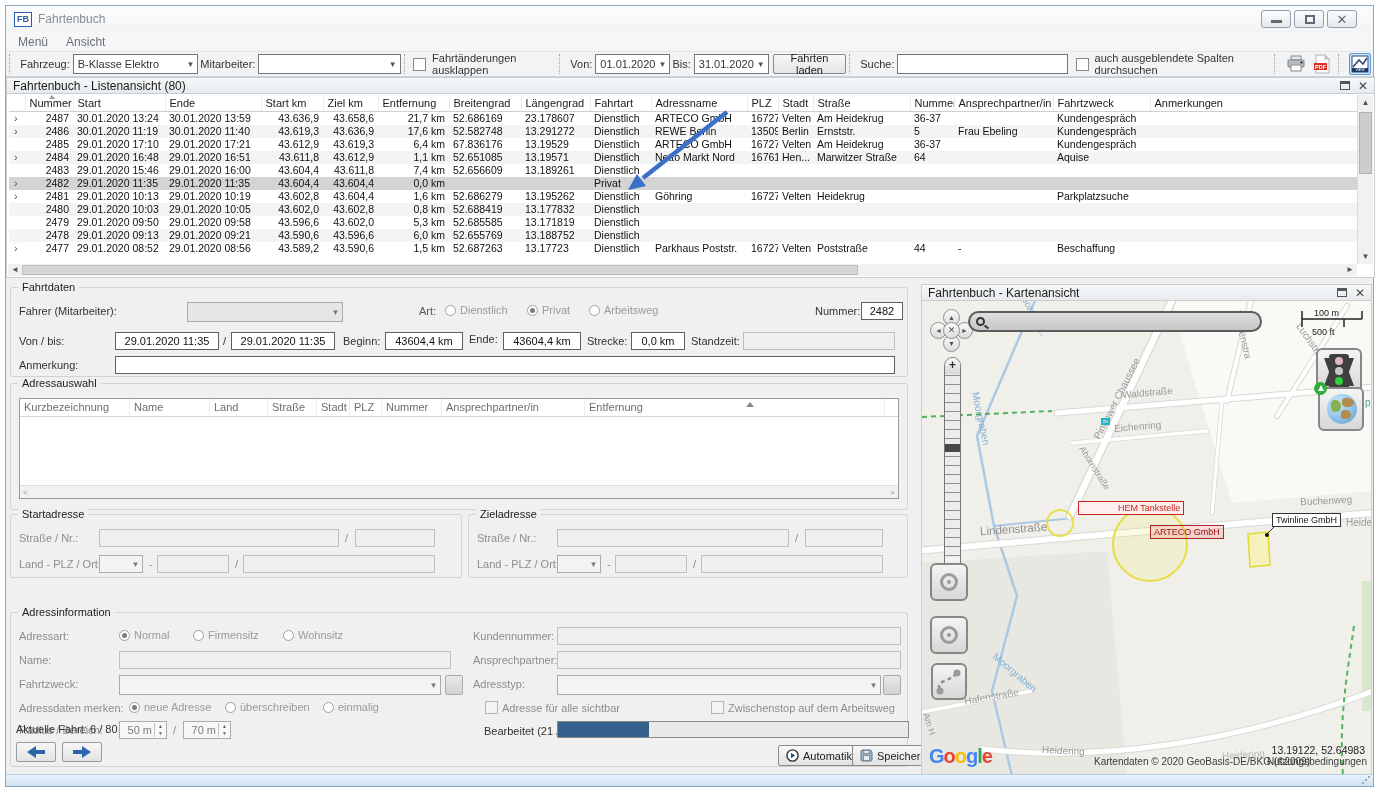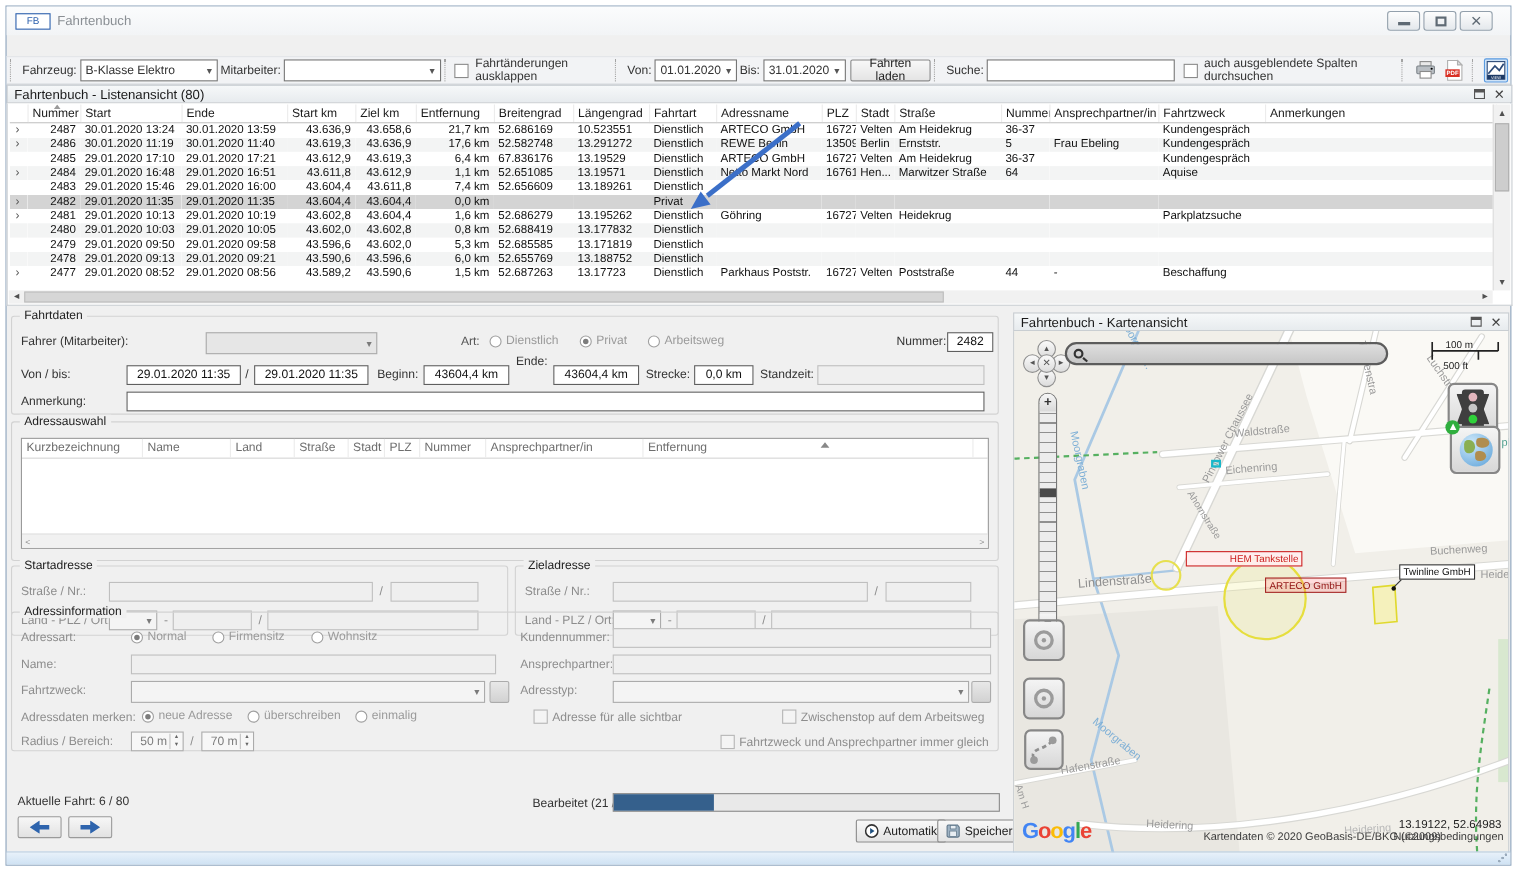--- a/index.html
+++ b/index.html
@@ -4,22 +4,22 @@
 <style>
   * { box-sizing: border-box; margin:0; padding:0; }
   html,body { width:1379px; height:792px; overflow:hidden; background:#fff;
     font-family:"Liberation Sans","DejaVu Sans",sans-serif; }
   .window { position:absolute; left:5px; top:5px; width:1369px; height:782px;
     border:1px solid #8ea6bf; background:#f0f0f0; }
 
   
   .titlebar { position:absolute; left:0; top:0; right:0; height:26px;
     background:linear-gradient(#fbfcfd,#f2f4f6); display:flex; align-items:center; }
-  .app-icon { width:32px; height:15px; margin-left:8px; border:1px solid #2b5fac;
-    background:#fff; color:#2b5fac; font-size:9px; font-weight:normal; text-align:center;
+  .app-icon { width:18px; height:15px; margin-left:8px; border:1px solid #2b5fac;
+    background:#fff; color:#2b5fac; font-size:9px; font-weight:bold; text-align:center;
     line-height:13px; }
   .titlebar .title { margin-left:6px; font-size:12px; color:#8a8f94; }
   .winbtns { margin-left:auto; margin-right:16px; display:flex; gap:3px; }
   .winbtn { width:30px; height:18px; border:1px solid #93a0ac; border-radius:3px;
     background:linear-gradient(#fdfdfd,#e4e8ec); position:relative; }
   .winbtn .glyph-min { position:absolute; left:9px; bottom:4px; width:11px; height:3px; background:#5f6a74; }
   .winbtn .glyph-max { position:absolute; left:10px; top:4px; width:10px; height:9px; border:2px solid #5f6a74; }
   .winbtn .glyph-close { position:absolute; width:100%; text-align:center; top:0px; font-size:13px; color:#5f6a74; font-weight:bold; line-height:17px;}
 
   
@@ -207,20 +207,24 @@
         </div>
       <div class="winbtn">
           <div class="glyph-max"></div>
         </div>
       <div class="winbtn">
           <div class="glyph-close">✕</div>
         </div>
     </div>
   </div>
 
+  <div class="menubar">
+    <span>Menü</span>
+    <span>Ansicht</span>
+  </div>
 
   <div class="toolbar">
     <div class="grip"></div>
     <span class="tlabel">Fahrzeug:</span>
     <div class="combo" style="width:148px">
       <span>B-Klasse Elektro</span>
         <span class="arr">▼</span>
     </div>
     <span class="tlabel">Mitarbeiter:</span>
     <div class="combo" style="width:168px">
@@ -330,21 +334,21 @@
       <tbody id="trip-tbody">
           <tr>
             <td class="exp">›</td>
             <td class="r">2487</td>
             <td>30.01.2020 13:24</td>
             <td>30.01.2020 13:59</td>
             <td class="r">43.636,9</td>
             <td class="r">43.658,6</td>
             <td class="r">21,7 km</td>
             <td>52.686169</td>
-            <td>10.523551</td>
+            <td>23.178607</td>
             <td>Dienstlich</td>
             <td>ARTECO GmbH</td>
             <td>16727</td>
             <td>Velten</td>
             <td>Am Heidekrug</td>
             <td>36-37</td>
             <td></td>
             <td>Kundengespräch</td>
             <td></td>
           </tr>
@@ -583,21 +587,21 @@
       </div>
     <span class="flabel" style="left:804px; top:17px;text-align:center;">Nummer:</span>
     <input class="tb" style="left: 850px; top: 14px; width: 42px;" readonly="" value="2482">
 
     <span class="flabel" style="left:8px; top:47px;">Von / bis:</span>
     <input class="tb" style="left: 104px; top: 44px; width: 104px;" readonly="" value="29.01.2020 11:35">
     <span class="flabel" style="left:212px; top:47px;">/</span>
     <input class="tb" style="left: 220px; top: 44px; width: 104px;" readonly="" value="29.01.2020 11:35">
     <span class="flabel" style="left:332px; top:47px;">Beginn:</span>
     <input class="tb" style="left: 374px; top: 44px; width: 78px;" readonly="" value="43604,4 km">
-    <span class="flabel" style="left:458px; top:35px;">Ende:</span>
+    <span class="flabel" style="left:458px; top:45px;">Ende:</span>
     <input class="tb" style="left: 492px; top: 44px; width: 78px;" readonly="" value="43604,4 km">
     <span class="flabel" style="left:576px; top:47px;">Strecke:</span>
     <input class="tb" style="left: 620px; top: 44px; width: 54px;" readonly="" value="0,0 km">
     <span class="flabel" style="left:680px; top:47px;">Standzeit:</span>
     <input class="tb dis" style="left: 732px; top: 44px; width: 152px;" readonly="" value="">
 
     <span class="flabel" style="left:8px; top:71px;">Anmerkung:</span>
     <input class="tb" style="left: 104px; top: 68px; width: 780px; text-align: left;" value="">
   </div>
 
@@ -648,21 +652,21 @@
     <span class="flabel dis" style="left:8px; top:43px;">Land - PLZ / Ort:</span>
     <div class="fcombo white" style="left:88px; top:40px; width:44px; height:18px;">
         <span class="arr">▼</span>
       </div>
     <span class="flabel dis" style="left:138px; top:43px;">-</span>
     <input class="tb dis" style="left: 146px; top: 40px; width: 72px;" readonly="">
     <span class="flabel dis" style="left:224px; top:43px;">/</span>
     <input class="tb dis" style="left: 232px; top: 40px; width: 182px;" readonly="">
   </div>
 
-  <div class="groupbox" style="left:4px; top:550px; width:898px; height:127px;">
+  <div class="groupbox" style="left:4px; top:606px; width:898px; height:155px;">
     <span class="gb-legend">Adressinformation</span>
     <span class="flabel dis" style="left:8px; top:17px;">Adressart:</span>
     <div class="fradio" style="left:108px; top:16px;justify-content:center;">
         <span class="radio sel"></span>
         <span>Normal</span>
       </div>
     <div class="fradio" style="left:182px; top:16px;">
         <span class="radio"></span>
         <span>Firmensitz</span>
       </div>

